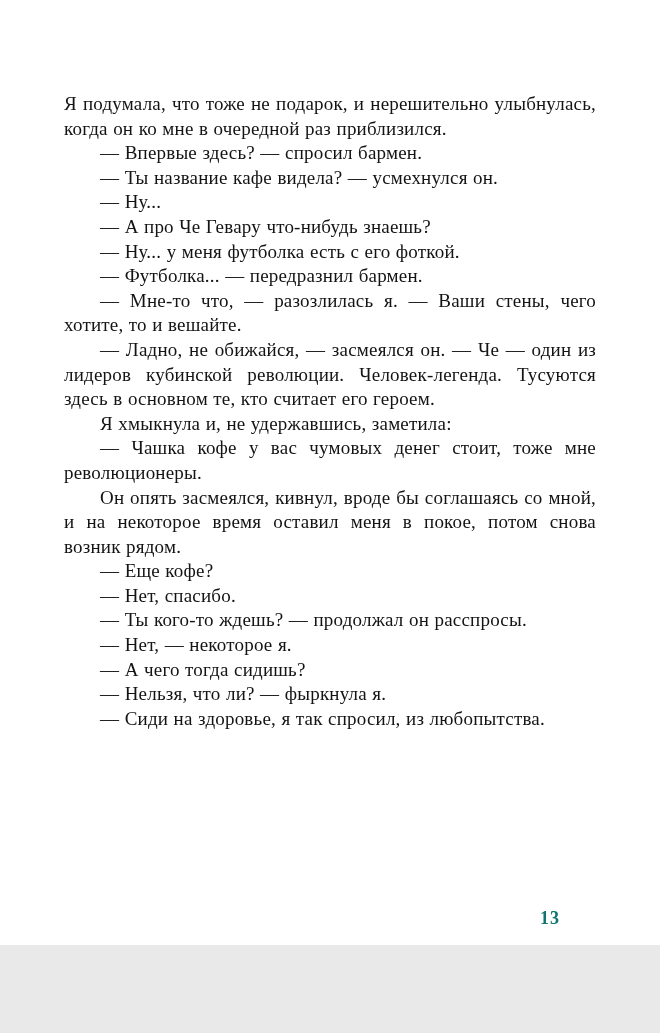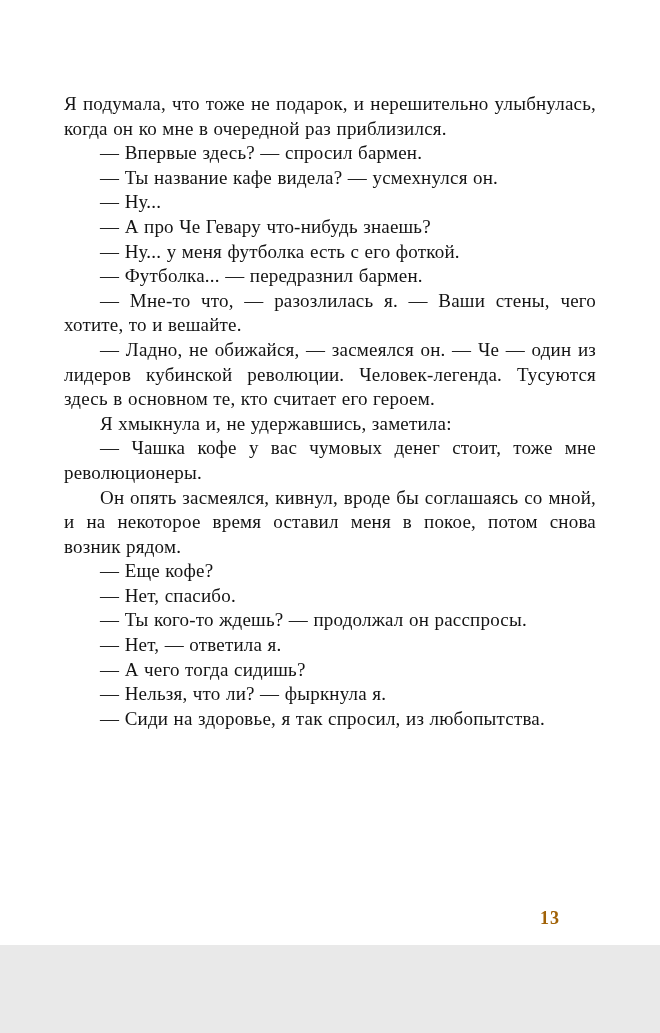--- a/index.html
+++ b/index.html
@@ -40,21 +40,21 @@
     }
     .page-number {
       position: absolute;
       top: 908px;
       left: 520px;
       width: 40px;
       text-align: right;
       font-size: 18px;
       font-weight: bold;
       letter-spacing: 1px;
-      color: #a16207;
+      color: #0f766e;
     }
   </style>
 </head>
 <body>
 
 <div class="page">
   <div class="text-block">
       <p>Я подумала, что тоже не подарок, и нерешительно улыбнулась, когда он ко мне в очередной раз приблизился.</p>
       <p class="indent">— Впервые здесь? — спросил бармен.</p>
       <p class="indent">— Ты название кафе видела? — усмехнулся он.</p>
@@ -63,19 +63,19 @@
       <p class="indent">— Ну... у меня футболка есть с его фоткой.</p>
       <p class="indent">— Футболка... — передразнил бармен.</p>
       <p class="indent">— Мне-то что, — разозлилась я. — Ваши стены, чего хотите, то и вешайте.</p>
       <p class="indent">— Ладно, не обижайся, — засмеялся он. — Че — один из лидеров кубинской революции. Человек-легенда. Тусуются здесь в основном те, кто считает его героем.</p>
       <p class="indent">Я хмыкнула и, не удержавшись, заметила:</p>
       <p class="indent">— Чашка кофе у вас чумовых денег стоит, тоже мне революционеры.</p>
       <p class="indent">Он опять засмеялся, кивнул, вроде бы соглашаясь со мной, и на некоторое время оставил меня в покое, потом снова возник рядом.</p>
       <p class="indent">— Еще кофе?</p>
       <p class="indent">— Нет, спасибо.</p>
       <p class="indent">— Ты кого-то ждешь? — продолжал он расспросы.</p>
-      <p class="indent">— Нет, — ответила я.</p>
+      <p class="indent">— Нет, — некоторое я.</p>
       <p class="indent">— А чего тогда сидишь?</p>
       <p class="indent">— Нельзя, что ли? — фыркнула я.</p>
       <p class="indent">— Сиди на здоровье, я так спросил, из любопытства.</p>
     </div>
   <div class="page-number">13</div>
 </div>
 
 </body></html>

